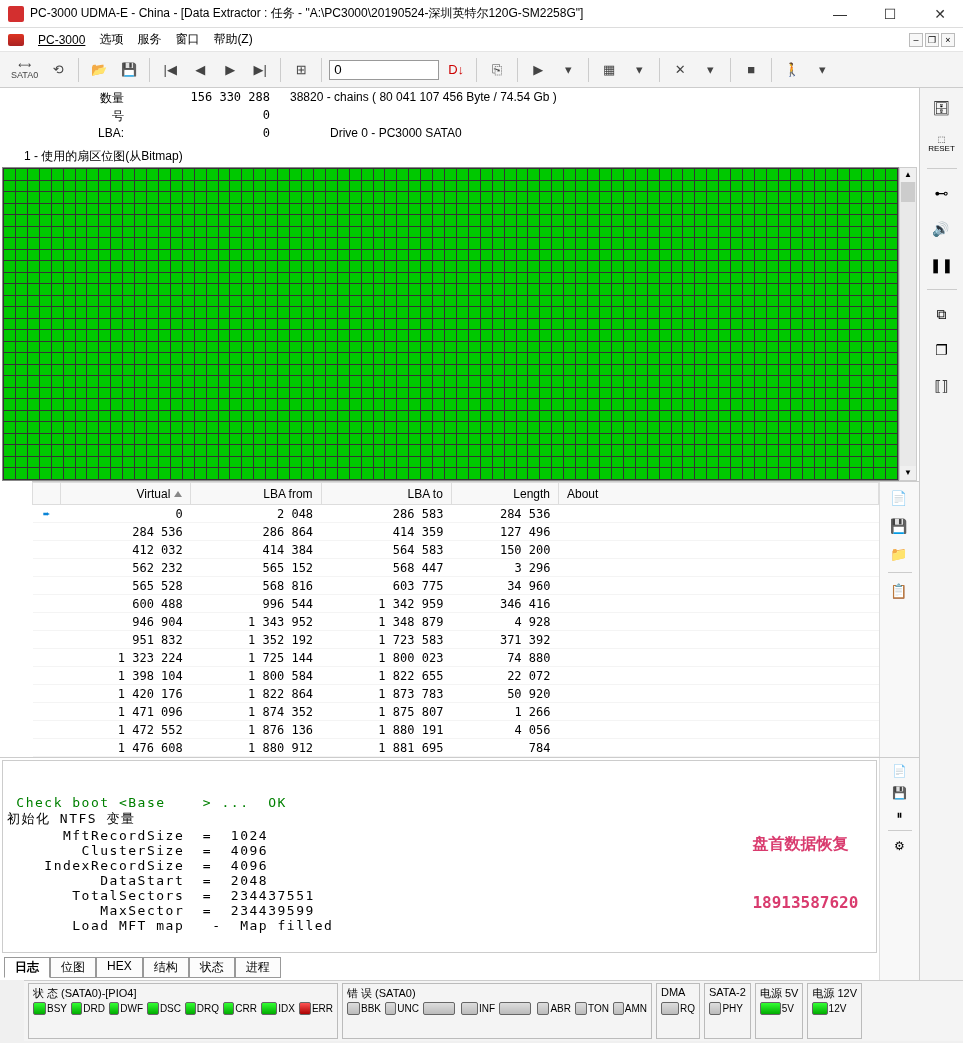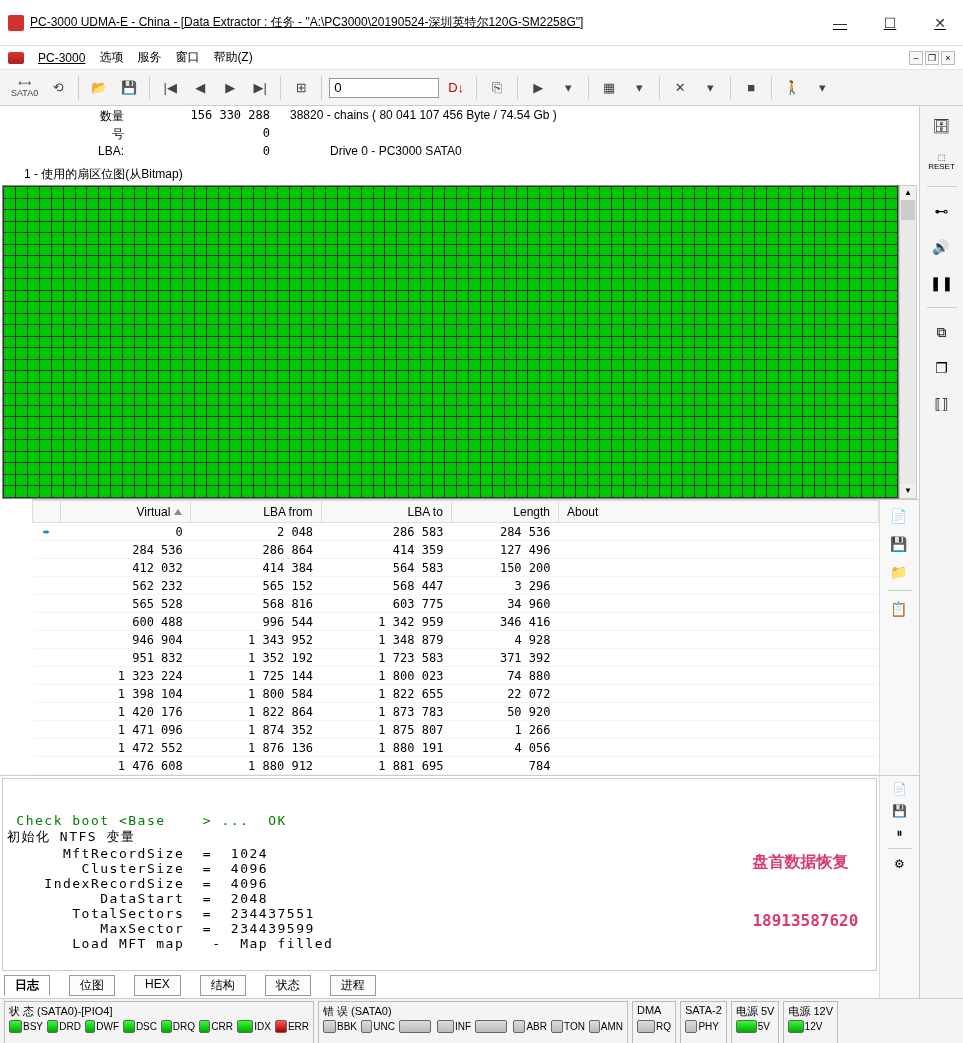--- a/index.html
+++ b/index.html
@@ -1,17 +1,17 @@
 <!DOCTYPE html>
 <html><head>
 <meta charset="utf-8">
 <style>
 * { margin: 0; padding: 0; box-sizing: border-box; }
 body { font-family: "Microsoft YaHei", Tahoma, sans-serif; font-size: 12px; background: #f0f0f0; overflow: hidden; width: 963px; height: 1043px; }
-.titlebar { background: #fff; height: 46px; display: flex; align-items: center; padding: 0 8px; border-bottom: 1px solid #ddd; text-decoration: underline; }
+.titlebar { background: #fff; height: 28px; display: flex; align-items: center; padding: 0 8px; border-bottom: 1px solid #ddd; }
 .titlebar .icon { width: 16px; height: 16px; background: #d32f2f; margin-right: 6px; border-radius: 2px; }
 .titlebar .title { flex: 1; font-size: 12px; color: #000; }
 .titlebar .winbtns { display: flex; gap: 20px; }
 .titlebar .winbtn { width: 30px; text-align: center; font-size: 14px; cursor: pointer; color: #333; }
 .menubar { background: #fff; height: 24px; display: flex; align-items: center; padding: 0 8px; gap: 14px; border-bottom: 1px solid #e5e5e5; }
 .menubar .appicon { width: 16px; height: 12px; background: linear-gradient(#d32,#a22); border-radius: 2px; }
 .menubar .item { cursor: pointer; }
 .menubar .item.u { text-decoration: underline; }
 .menubar .right { margin-left: auto; display: flex; gap: 2px; }
 .menubar .sbtn { width: 14px; height: 14px; border: 1px solid #bbb; background: #f7f7f7; font-size: 9px; text-align: center; line-height: 12px; cursor: pointer; }
@@ -45,25 +45,25 @@
 .tbl th.ico { width: 28px; }
 .tbl td { height: 18px; text-align: right; padding: 0 8px; font-family: monospace; font-size: 12px; border-bottom: 1px solid #f4f4f4; }
 .tbl td.ico { text-align: center; color: #0a84d6; }
 .tbl-side { width: 40px; background: #f8f8f8; border-left: 1px solid #ddd; padding: 6px 4px; display: flex; flex-direction: column; gap: 8px; align-items: center; }
 .tbl-side .sb { width: 22px; height: 20px; display: flex; align-items: center; justify-content: center; cursor: pointer; font-size: 14px; }
 .log-wrap { flex: 1; display: flex; border-top: 1px solid #ccc; min-height: 0; }
 .log { flex: 1; display: flex; flex-direction: column; }
 .log-text { flex: 1; background: #fff; border: 1px solid #ccc; margin: 2px; padding: 4px; font-family: monospace; font-size: 13px; white-space: pre; overflow: hidden; position: relative; letter-spacing: 1.5px; }
 .log-text .green { color: #008000; }
 .log-text .watermark { position: absolute; right: 8px; bottom: 2px; color: #d93b6e; font-weight: bold; font-size: 16px; letter-spacing: 0; }
-.log-tabs { display: flex; gap: 19px; padding: 2px 4px; text-align: center; }
+.log-tabs { display: flex; gap: 0; padding: 2px 4px; text-align: center; }
 .log-tab { border: 1px solid #999; background: #fcfcfc; padding: 1px 10px; cursor: pointer; font-size: 12px; }
 .log-tab.active { background: #fff; border-bottom-color: #fff; font-weight: bold; }
 .log-side { width: 40px; background: #f8f8f8; border-left: 1px solid #ddd; padding: 6px 4px; display: flex; flex-direction: column; gap: 8px; align-items: center; }
-.status-footer { height: 61px; background: #f4f4f4; border-top: 1px solid #ccc; display: flex; padding: 2px 4px; gap: 4px; }
+.status-footer { height: 61px; background: #f4f4f4; border-top: 1px solid #ccc; display: flex; padding: 2px 4px; gap: 4px; margin-left: 24px; }
 .status-group { border: 1px solid #bbb; padding: 2px 4px 4px; display: flex; flex-direction: column; }
 .status-group .hdr { font-size: 11px; height: 16px; }
 .status-leds { display: flex; gap: 4px; }
 .status-led { width: 34px; display: flex; align-items: center; gap: 1px; }
 .led { width: 32px; height: 13px; border: 1px solid #666; border-radius: 2px; }
 .led.green { background: linear-gradient(#3f3,#0a0); }
 .led.red { background: linear-gradient(#f55,#a00); }
 .led.gray { background: linear-gradient(#ddd,#bbb); }
 .led-lbl { font-size: 10px; }
 .sort-arrow { display: inline-block; width: 0; height: 0; border-left: 4px solid transparent; border-right: 4px solid transparent; border-bottom: 6px solid #888; margin-left: 4px; vertical-align: middle; }

